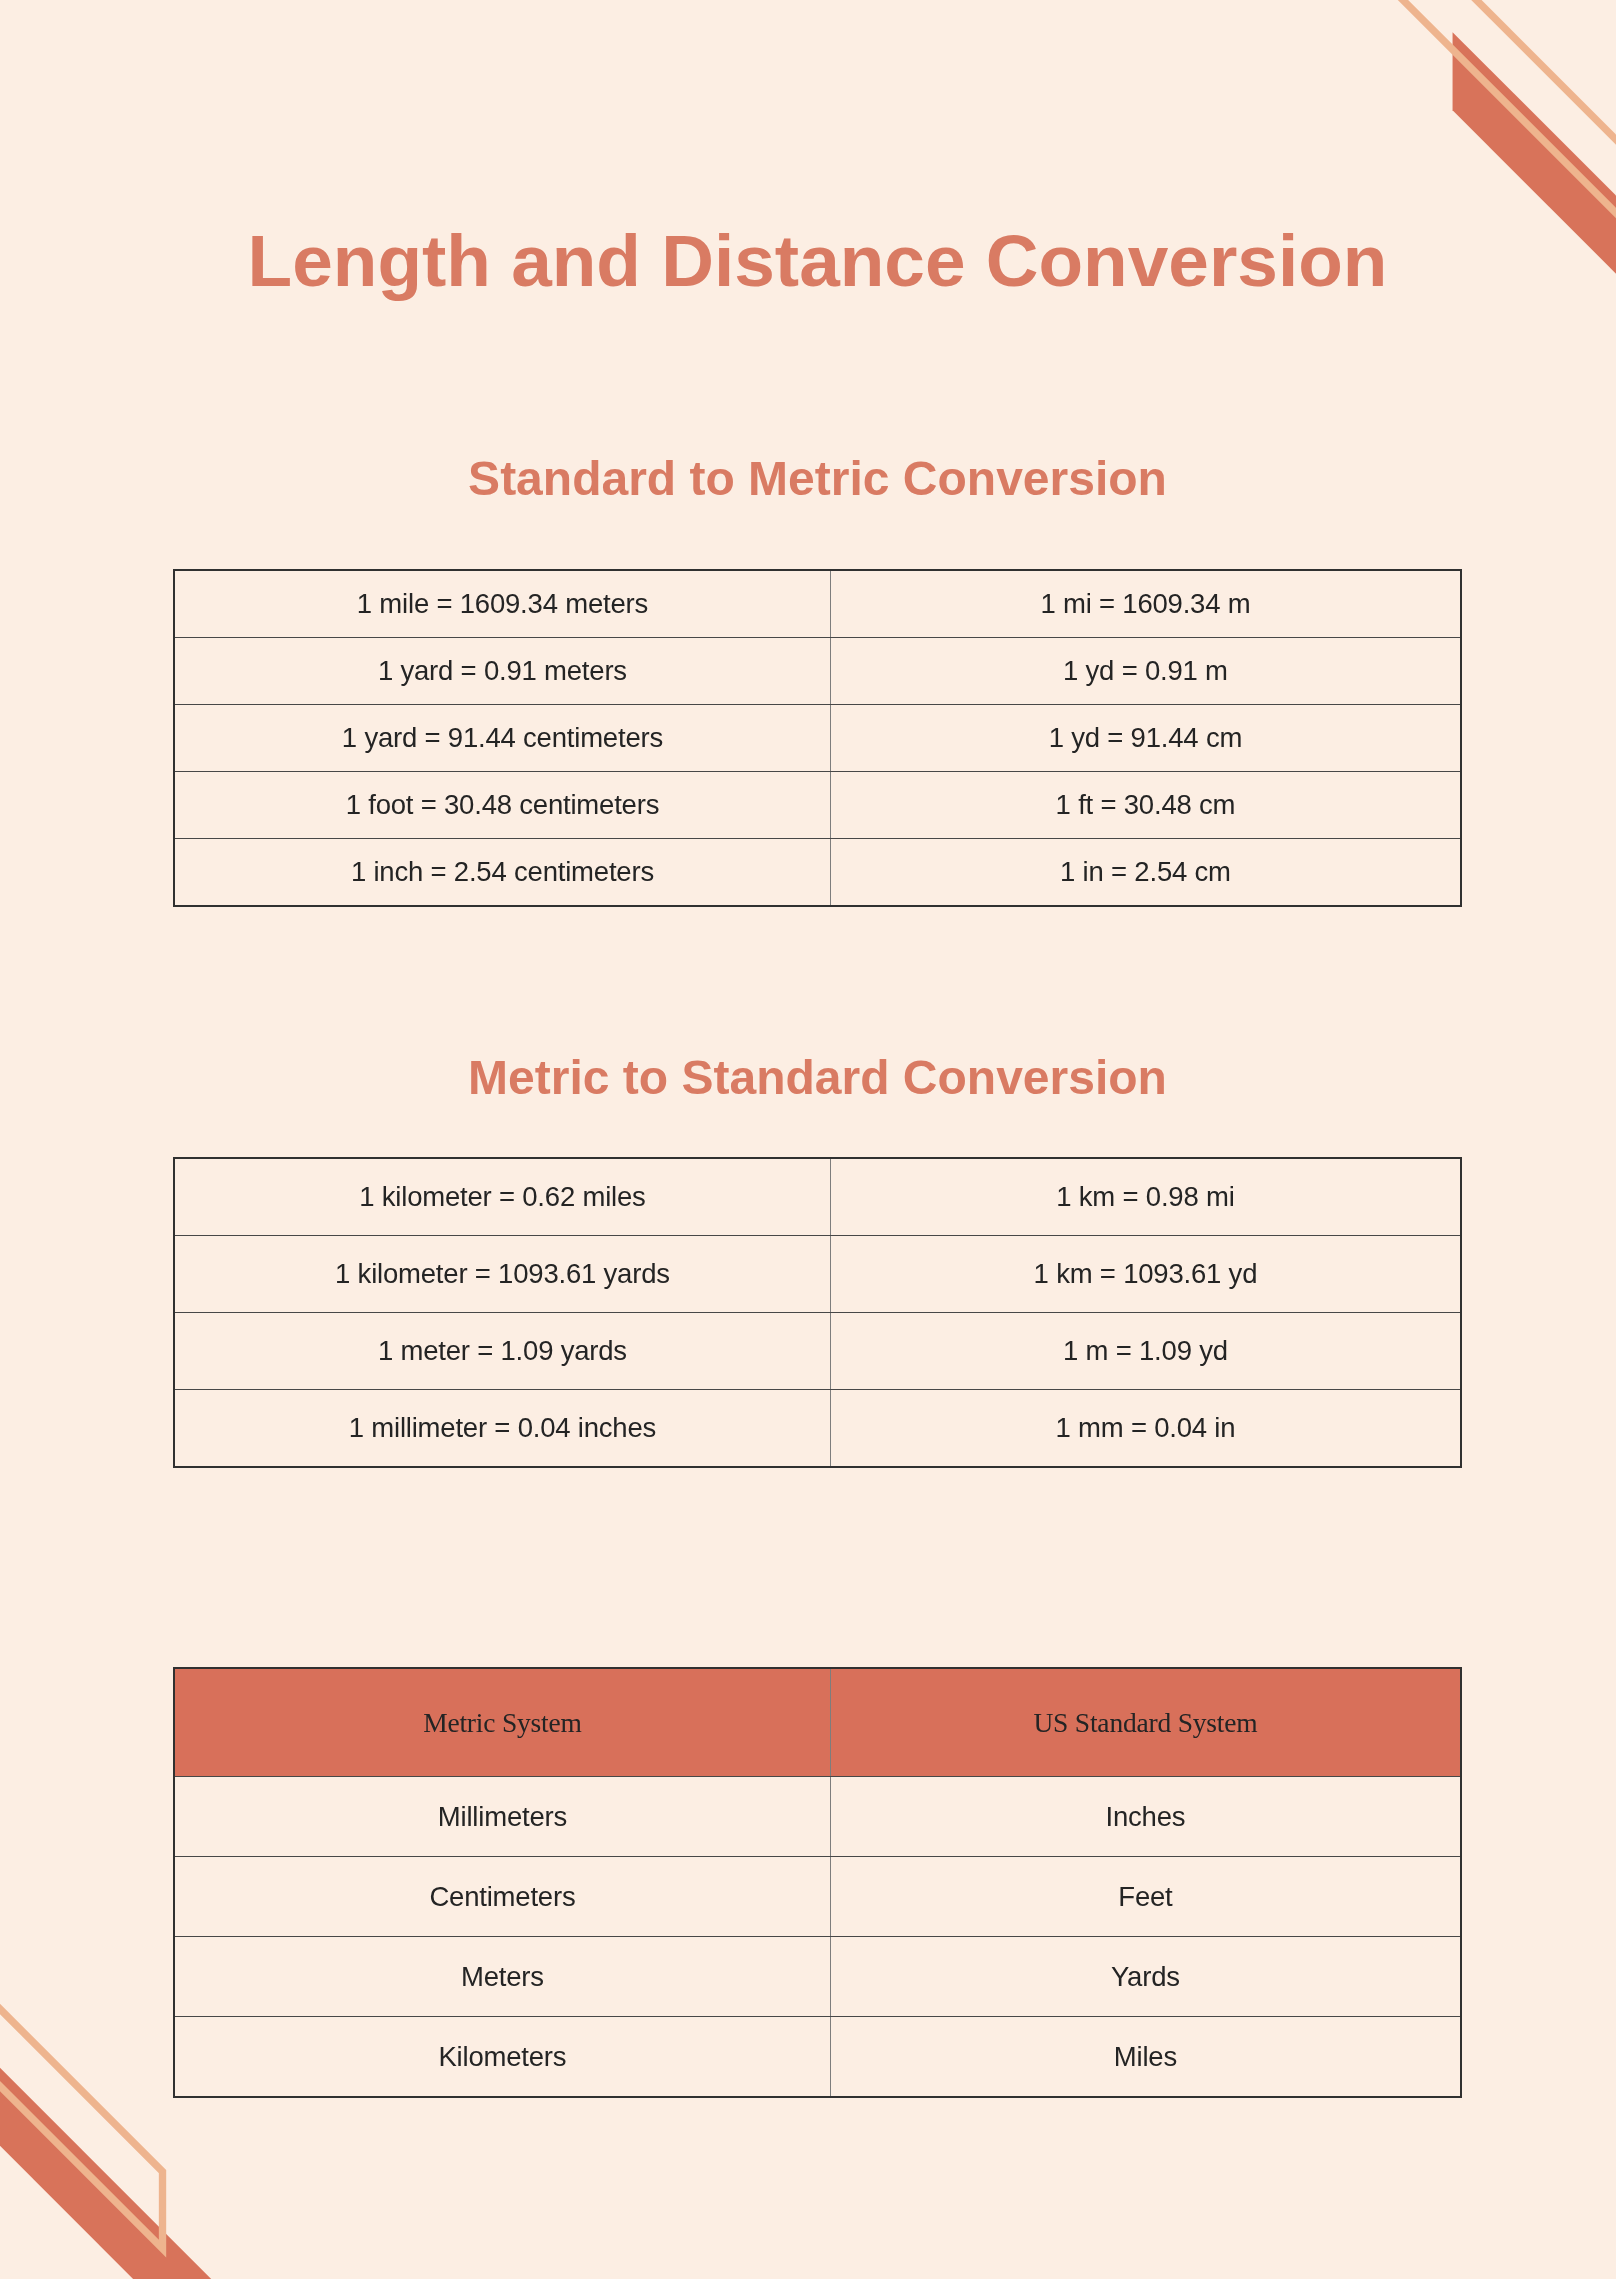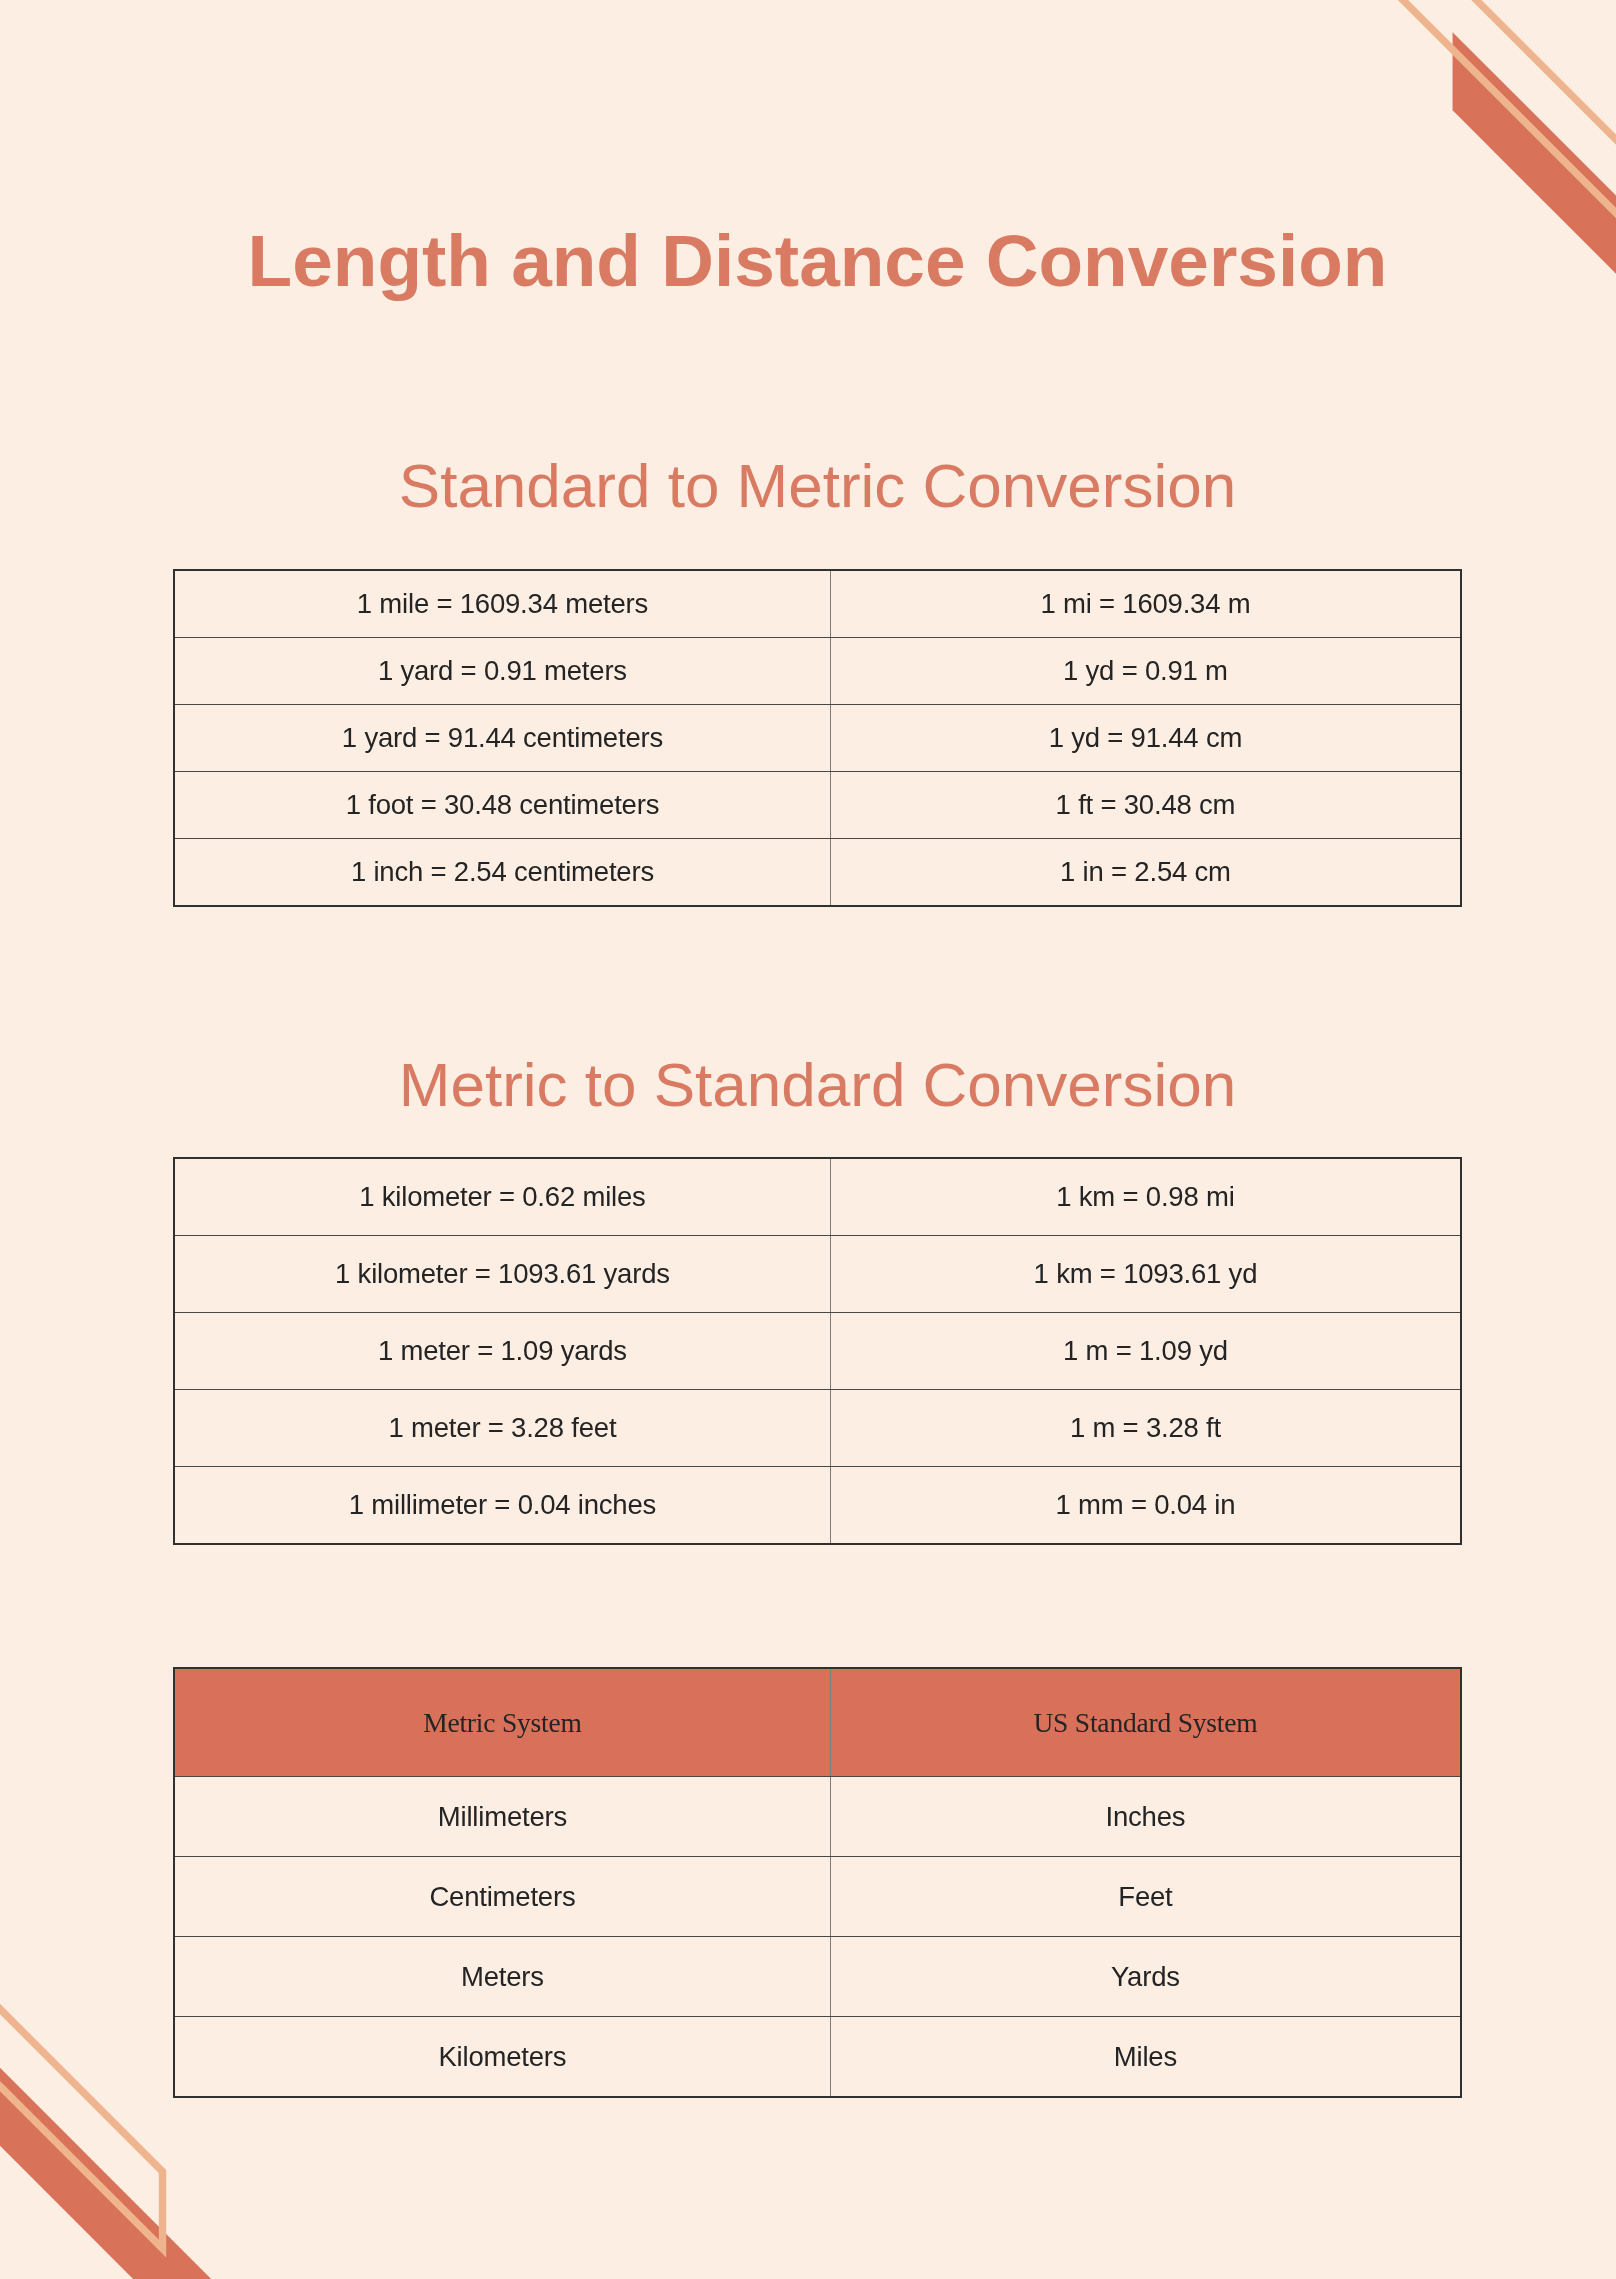--- a/index.html
+++ b/index.html
@@ -29,22 +29,22 @@
     letter-spacing: 0px;
     color: var(--accent);
     line-height: 1.05;
   }
   .section-heading {
     position: absolute;
     left: 173px;
     width: 1289px;
     margin: 0;
     text-align: center;
-    font-size: 62px;
-    font-weight: 400;
+    font-size: 48px;
+    font-weight: 700;
     color: var(--accent);
     line-height: 1;
   }
   .heading-1 { top: 455px; }
   .heading-2 { top: 1054px; }
 
   table.conv {
     position: absolute;
     left: 173px;
     width: 1289px;
@@ -150,24 +150,20 @@
         </tr>
         <tr>
           <td>1 kilometer = 1093.61 yards</td>
           <td>1 km = 1093.61 yd</td>
         </tr>
         <tr>
           <td>1 meter = 1.09 yards</td>
           <td>1 m = 1.09 yd</td>
         </tr>
         <tr>
-          <td>1 meter = 3.28 feet</td>
-          <td>1 m = 3.28 ft</td>
-        </tr>
-        <tr>
           <td>1 millimeter = 0.04 inches</td>
           <td>1 mm = 0.04 in</td>
         </tr>
       </tbody>
   </table>
 
   <table class="conv table-3">
     <colgroup>
         <col class="c1">
         <col class="c2">

